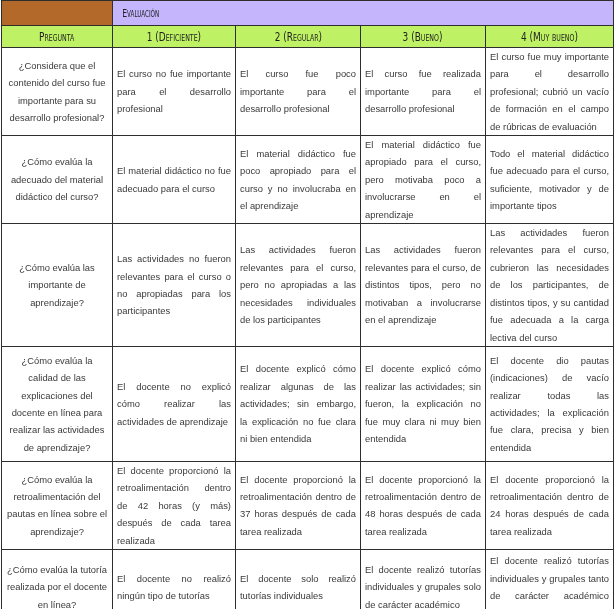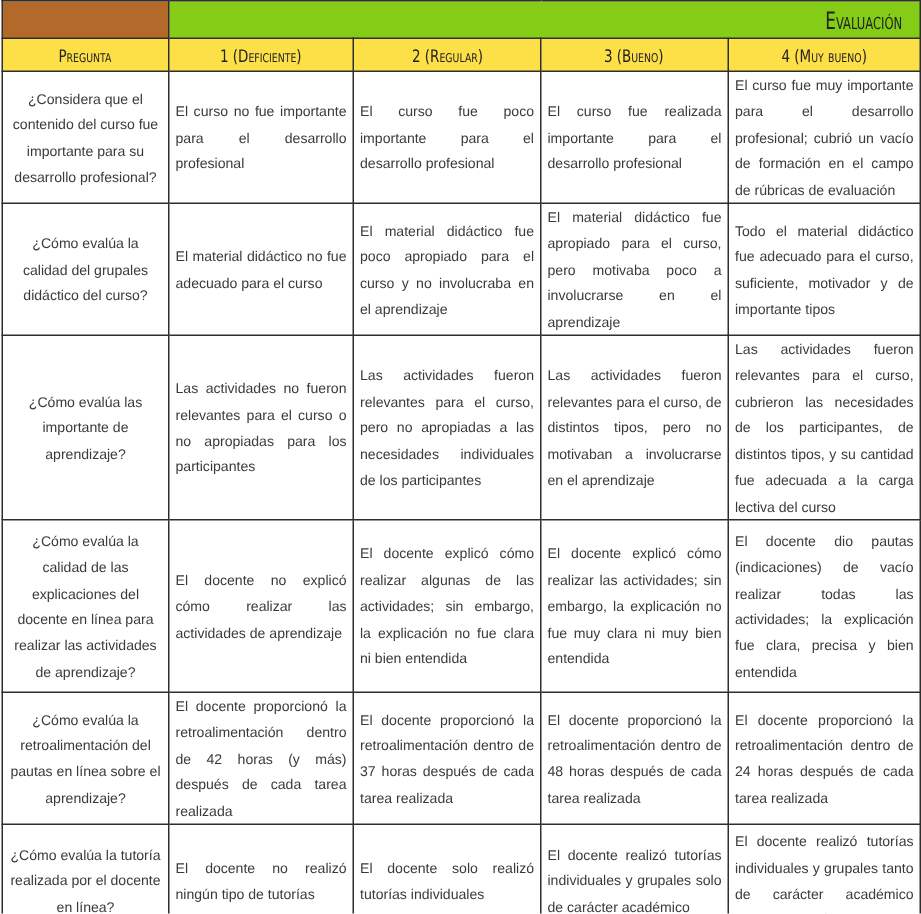--- a/index.html
+++ b/index.html
@@ -13,26 +13,26 @@
     font-size: 9.4px;
     color: #3a3a3a;
   }
   table.rubric td, table.rubric th {
     border: 1.5px solid #2e2e2e;
     padding: 0 4px;
     vertical-align: middle;
   }
   th.hdr-corner { background:#b3692a; height:24px; }
   th.hdr-eval {
-    background:#84cc16; height:24px; text-align:right;
-    font-family: "DejaVu Sans", sans-serif; font-weight:normal; font-size:16px;
+    background:#c4b5fd; height:24px; text-align:left;
+    font-family: "DejaVu Sans", sans-serif; font-weight:normal; font-size:11px;
     font-stretch: condensed; font-variant: small-caps; color:#222; letter-spacing:0px;
   }
   th.hdr-col {
-    background:#fde047; height:21px; text-align:center;
+    background:#bef264; height:21px; text-align:center;
     font-family: "DejaVu Sans", sans-serif; font-weight:normal; font-size:11.5px;
     font-variant: small-caps; color:#222;
     transform-origin:center;
   }
   th.hdr-col span, th.hdr-eval span { display:inline-block; transform: scaleX(0.78); white-space:nowrap; }
   td.q { text-align:center; line-height:17.4px; }
   td.a { text-align:justify; line-height:17.4px; }
 </style>
 </head>
 <body>
@@ -60,38 +60,38 @@
   </thead>
   <tbody>
     <tr style="height:88px">
       <td class="q">¿Considera que el contenido del curso fue importante para su desarrollo profesional?</td>
       <td class="a">El curso no fue importante para el desarrollo profesional</td>
       <td class="a">El curso fue poco importante para el desarrollo profesional</td>
       <td class="a">El curso fue realizada importante para el desarrollo profesional</td>
       <td class="a">El curso fue muy importante para el desarrollo profesional; cubrió un vacío de formación en el campo de rúbricas de evaluación</td>
     </tr>
     <tr style="height:87px">
-      <td class="q">¿Cómo evalúa la calidad del grupales didáctico del curso?</td>
+      <td class="q">¿Cómo evalúa la adecuado del material didáctico del curso?</td>
       <td class="a">El material didáctico no fue adecuado para el curso</td>
       <td class="a">El material didáctico fue poco apropiado para el curso y no involucraba en el aprendizaje</td>
       <td class="a">El material didáctico fue apropiado para el curso, pero motivaba poco a involucrarse en el aprendizaje</td>
       <td class="a">Todo el material didáctico fue adecuado para el curso, suficiente, motivador y de importante tipos</td>
     </tr>
     <tr style="height:111px">
       <td class="q">¿Cómo evalúa las importante de aprendizaje?</td>
       <td class="a">Las actividades no fueron relevantes para el curso o no apropiadas para los participantes</td>
       <td class="a">Las actividades fueron relevantes para el curso, pero no apropiadas a las necesidades individuales de los participantes</td>
       <td class="a">Las actividades fueron relevantes para el curso, de distintos tipos, pero no motivaban a involucrarse en el aprendizaje</td>
       <td class="a">Las actividades fueron relevantes para el curso, cubrieron las necesidades de los participantes, de distintos tipos, y su cantidad fue adecuada a la carga lectiva del curso</td>
     </tr>
     <tr style="height:115px">
       <td class="q">¿Cómo evalúa la calidad de las explicaciones del docente en línea para realizar las actividades de aprendizaje?</td>
       <td class="a">El docente no explicó cómo realizar las actividades de aprendizaje</td>
       <td class="a">El docente explicó cómo realizar algunas de las actividades; sin embargo, la explicación no fue clara ni bien entendida</td>
-      <td class="a">El docente explicó cómo realizar las actividades; sin embargo, la explicación no fue muy clara ni muy bien entendida</td>
+      <td class="a">El docente explicó cómo realizar las actividades; sin fueron, la explicación no fue muy clara ni muy bien entendida</td>
       <td class="a">El docente dio pautas (indicaciones) de vacío realizar todas las actividades; la explicación fue clara, precisa y bien entendida</td>
     </tr>
     <tr style="height:80px">
       <td class="q">¿Cómo evalúa la retroalimentación del pautas en línea sobre el aprendizaje?</td>
       <td class="a">El docente proporcionó la retroalimentación dentro de 42 horas (y más) después de cada tarea realizada</td>
       <td class="a">El docente proporcionó la retroalimentación dentro de 37 horas después de cada tarea realizada</td>
       <td class="a">El docente proporcionó la retroalimentación dentro de 48 horas después de cada tarea realizada</td>
       <td class="a">El docente proporcionó la retroalimentación dentro de 24 horas después de cada tarea realizada</td>
     </tr>
     <tr style="height:75px">

